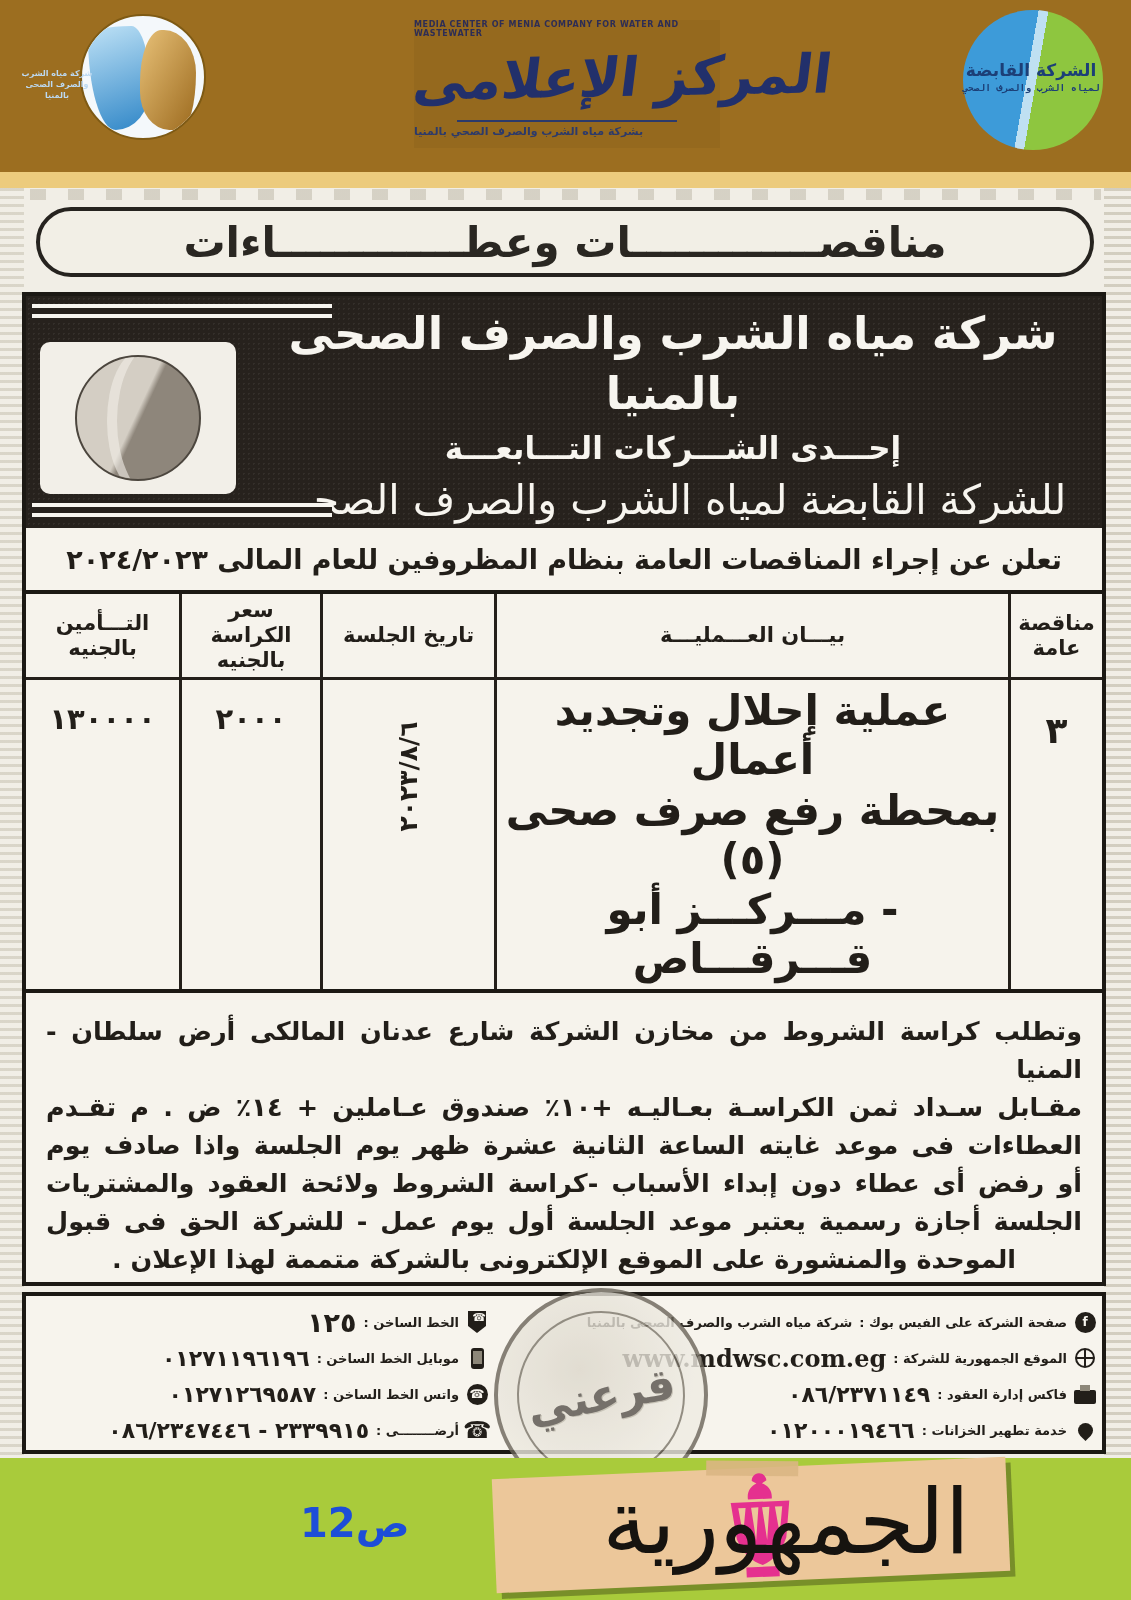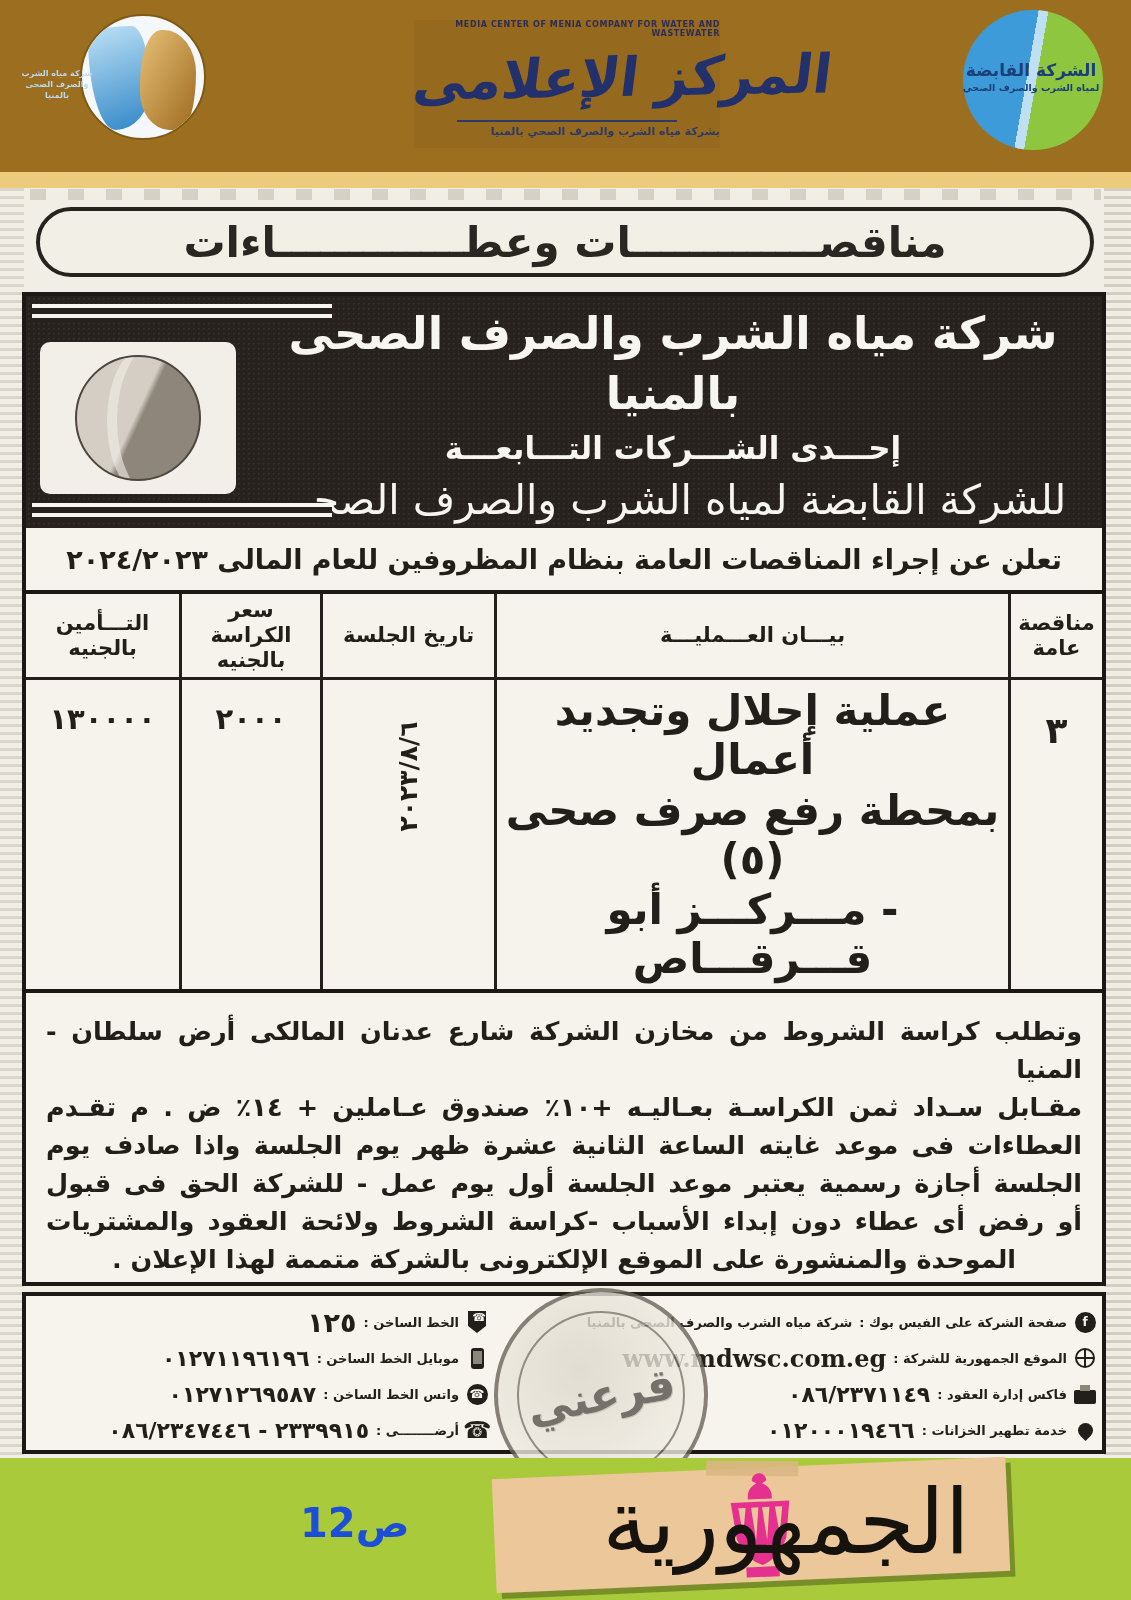--- a/index.html
+++ b/index.html
@@ -14,34 +14,34 @@
   .m-logo-left { position:absolute; left:18px; top:6px; width:190px; height:158px; }
   .ml-circle { position:absolute; left:62px; top:8px; width:126px; height:126px; border-radius:50%;
                background:#f4f8fb; overflow:hidden; border:2px solid #7e5a14; }
   .ml-drop { position:absolute; left:6px; top:10px; width:62px; height:104px; background:linear-gradient(160deg,#bfe2f6,#2f86c7);
              border-radius:70% 30% 55% 45% / 10% 60% 40% 90%; }
   .ml-head { position:absolute; right:8px; top:14px; width:56px; height:100px; background:linear-gradient(120deg,#e8c178,#9c6a1e);
              border-radius:40% 60% 30% 55% / 55% 45% 60% 40%; }
   .ml-caption { position:absolute; left:0; top:62px; width:78px; font-size:8px; line-height:11px;
                 color:#bcd9f2; font-weight:bold; text-align:center; direction:rtl; }
 
-  .m-center { position:absolute; left:414px; top:20px; width:306px; height:128px; text-align:right;
+  .m-center { position:absolute; left:414px; top:20px; width:306px; height:128px; text-align:left;
               background:rgba(0,0,0,0.04); }
   .mc-english { font-size:8px; letter-spacing:0.6px; font-weight:bold; color:#2d2d55; }
   .mc-title { margin-top:2px; font-size:54px; line-height:78px; font-weight:bold; color:#22306b;
               transform:skewX(-8deg) rotate(-1deg); white-space:nowrap; }
   .mc-rule { width:72%; height:2px; background:#2c3a6b; margin:2px auto 3px; }
   .mc-sub { font-size:11px; font-weight:bold; color:#2c3a6b; direction:rtl; }
 
   .m-logo-right { position:absolute; right:22px; top:8px; width:156px; height:156px; }
   .mr-circle { position:absolute; left:10px; top:2px; width:140px; height:140px; border-radius:50%;
                background:linear-gradient(100deg,#3d9bd9 46%,#bfe0f2 46% 52%,#8ec63f 52%); overflow:hidden; }
   .mr-text { position:absolute; left:0; top:52px; width:100%; text-align:center; direction:rtl; color:#1c3f77; }
   .mr-line1 { font-size:17px; font-weight:bold; }
-  .mr-line2 { font-size:9.5px; font-weight:bold; margin-top:2px; }
+  .mr-line2 { font-size:9.5px; font-weight:bold; margin-top:2px;font-family:Liberation Mono, monospace; }
 
   
   .edge-noise { position:absolute; top:188px; height:1270px; opacity:.42;
                 background:repeating-linear-gradient(to bottom,#b9b3a0 0 3px,transparent 3px 8px); }
   .edge-noise.left { left:0; width:24px; }
   .edge-noise.right { right:0; width:27px; opacity:.55; }
   .noise-top { position:absolute; top:189px; left:30px; right:30px; height:11px; opacity:.35;
                background:repeating-linear-gradient(to right,#a39c88 0 16px,transparent 16px 38px); }
 
   
@@ -225,22 +225,22 @@
         </div>
       </div>
       <div class="cell c-price b-num">٢٠٠٠</div>
       <div class="cell c-deposit b-num">١٣٠٠٠٠</div>
     </div>
 
     <div class="ad-conditions">
       <div class="cond-line">وتطلب كراسة الشروط من مخازن الشركة شارع عدنان المالكى أرض سلطان - المنيا</div>
       <div class="cond-line">مقـابل سـداد ثمن الكراسـة بعـاليـه +١٠٪ صندوق عـاملين + ١٤٪ ض . م تقـدم</div>
       <div class="cond-line">العطاءات فى موعد غايته الساعة الثانية عشرة ظهر يوم الجلسة واذا صادف يوم</div>
+      <div class="cond-line">أو رفض أى عطاء دون إبداء الأسباب -كراسة الشروط ولائحة العقود والمشتريات</div>
       <div class="cond-line">الجلسة أجازة رسمية يعتبر موعد الجلسة أول يوم عمل - للشركة الحق فى قبول</div>
-      <div class="cond-line">أو رفض أى عطاء دون إبداء الأسباب -كراسة الشروط ولائحة العقود والمشتريات</div>
       <div class="cond-line last">الموحدة والمنشورة على الموقع الإلكترونى بالشركة متممة لهذا الإعلان .</div>
     </div>
   </div>
 
   <div class="contactbox">
 
     <div class="contacts contacts-phones">
       <div class="c-row">
         <span class="icn">
             <span class="i-shield">☎</span>

